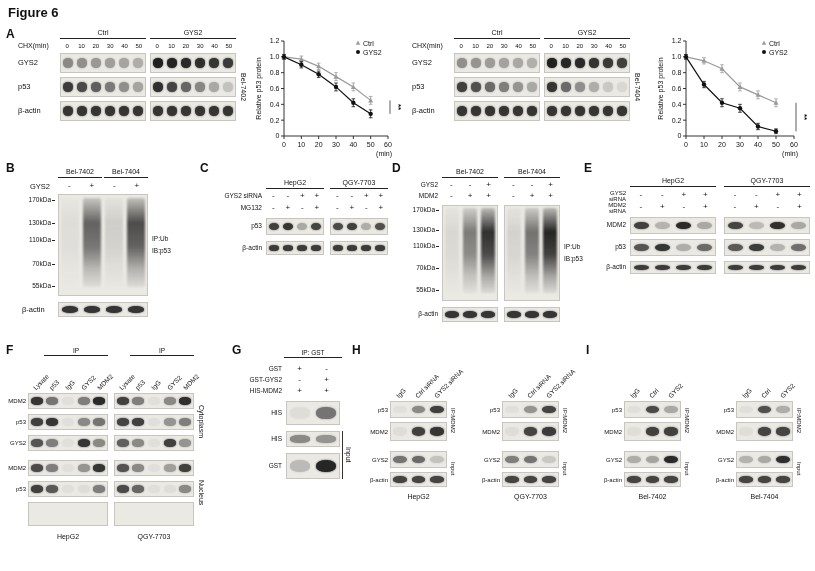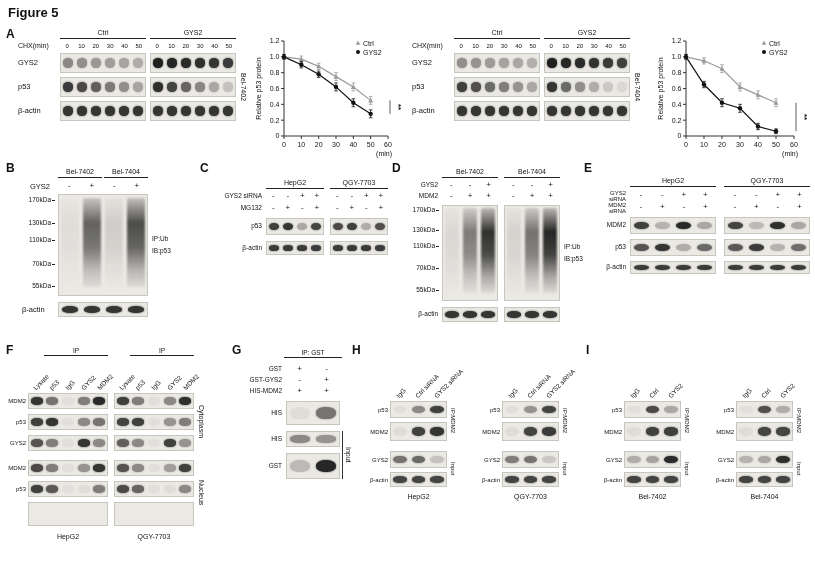--- a/index.html
+++ b/index.html
@@ -27,21 +27,21 @@
 .mwlbl{font-size:6.5px;text-align:right;line-height:1;position:absolute;display:block}
 .mwlbl::after{content:"";display:inline-block;width:3px;border-top:1px solid #222;vertical-align:middle;margin-left:1px}
 .cellline-b{font-size:7px;text-align:center;line-height:1.1}
 .bracket{border-left:1px solid #333;padding-left:2px}
 </style>
 </head>
 <body>
 
 <div id="fig">
 
-  <div class="abs fig-title" style="left:8px;top:5px">Figure 5</div>
+  <div class="abs fig-title" style="left:8px;top:5px">Figure 6</div>
 
   <div class="abs panel-label" style="left:6px;top:27px">A</div>
 
   <div class="abs" style="left:18px;top:29px;width:234px;height:100px">
     <div class="abs" style="left:42px;top:0;width:176px;display:flex;gap:4px">
       <div class="grp-hdr">Ctrl</div>
       <div class="grp-hdr">GYS2</div>
     </div>
     <div class="abs lbl7" style="left:0;top:13px">CHX(min)</div>
     <div class="abs" style="left: 42px; top: 14px; width: 176px; display: flex; gap: 4px;">

